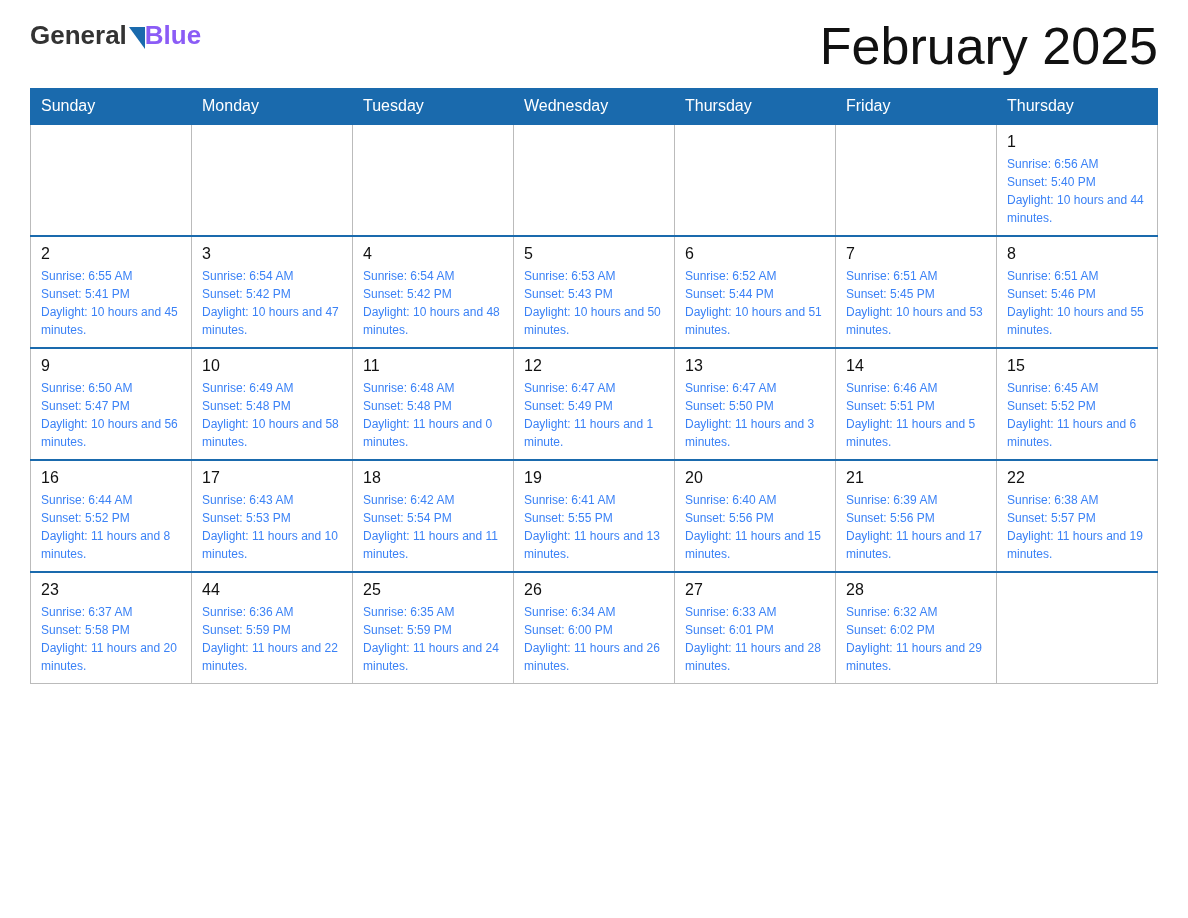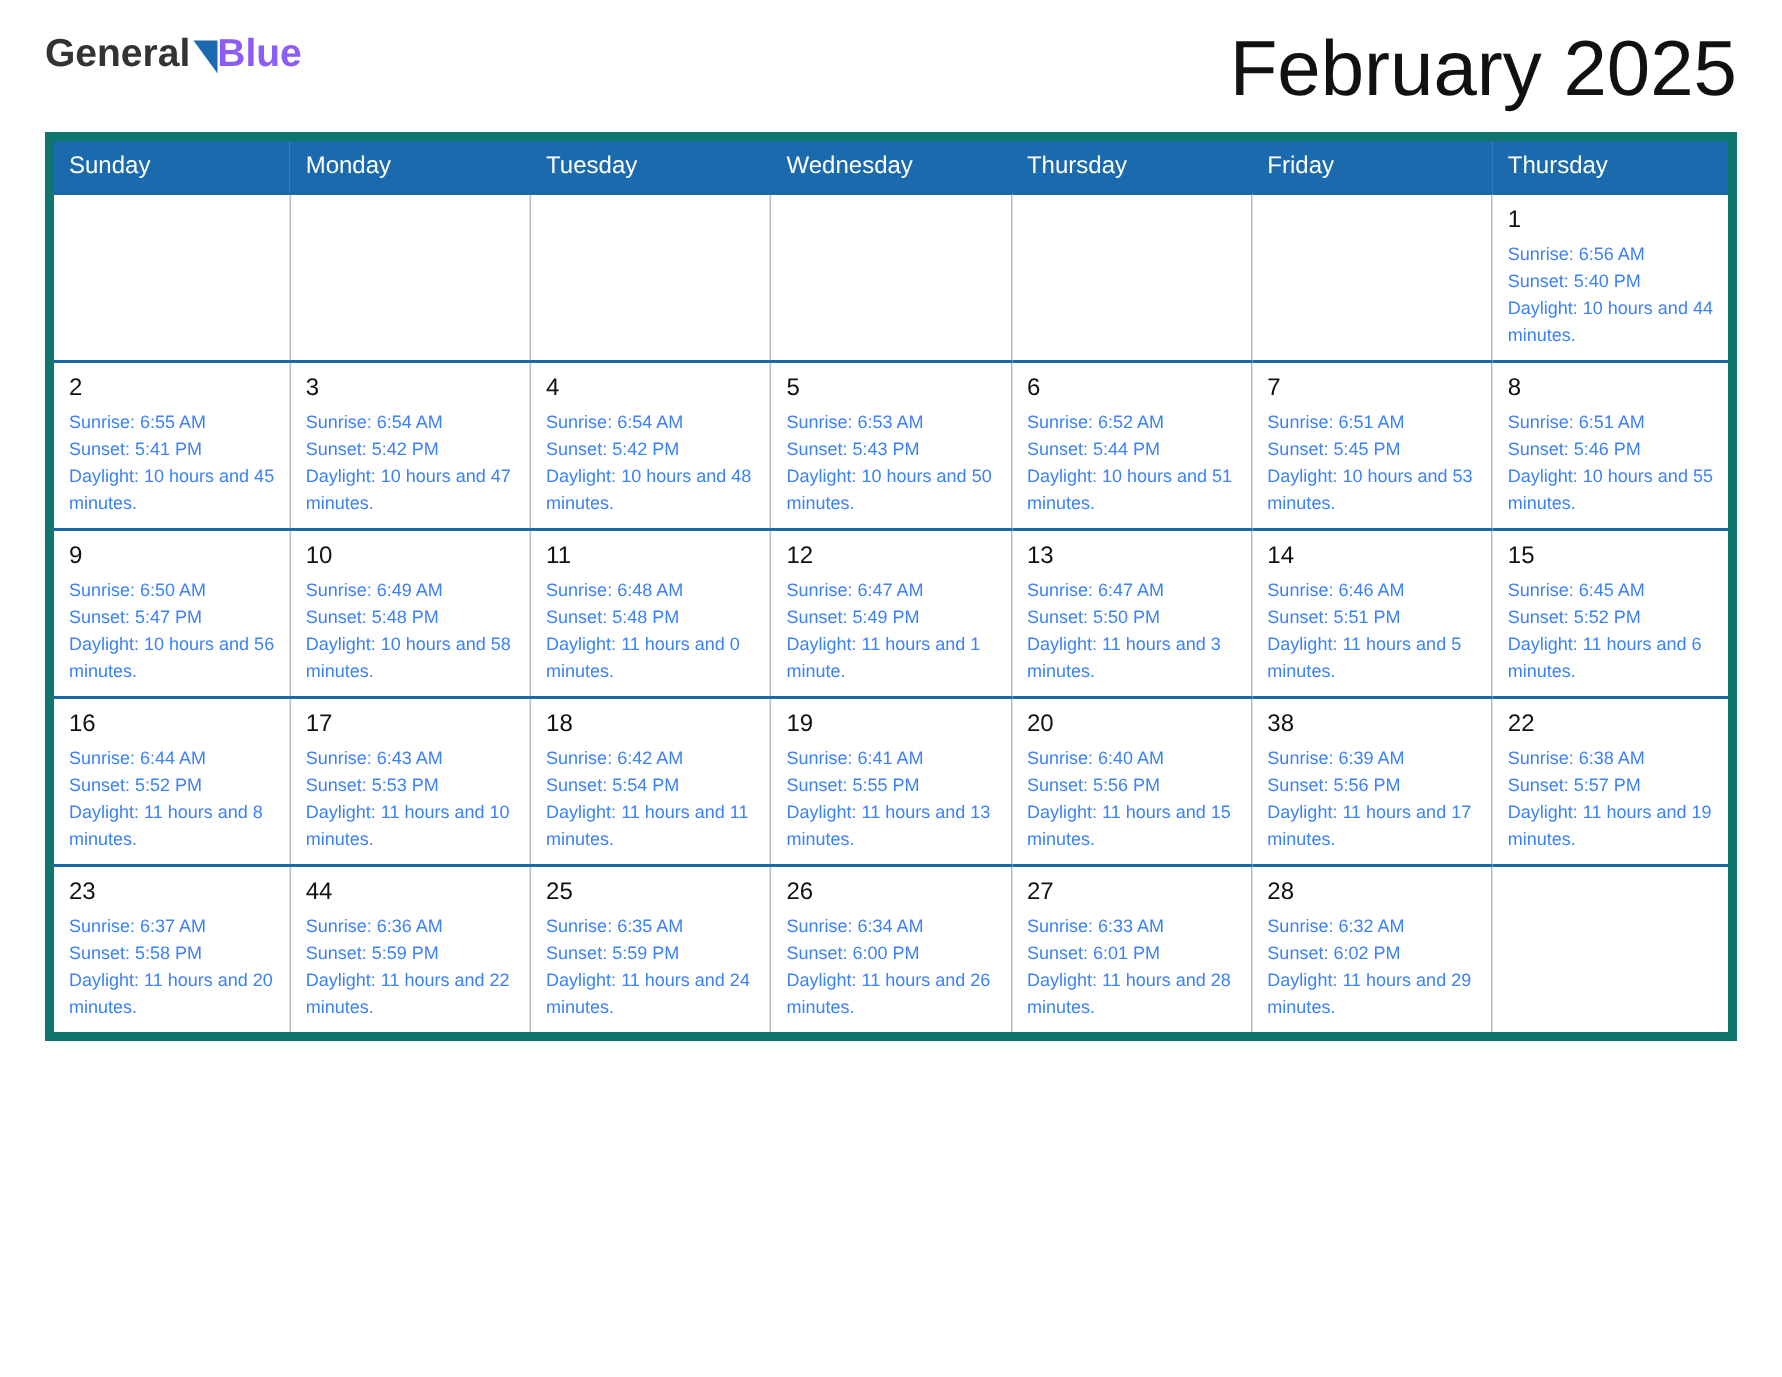--- a/index.html
+++ b/index.html
@@ -59,21 +59,21 @@
       line-height: 1;
     }
     .location-title {
       font-size: 22px;
       color: #333;
       margin-top: 4px;
     }
     .calendar {
       width: 100%;
       border-collapse: collapse;
-      border: 6px solid #0f766e;
+      border: 1px solid #0f766e;
     }
     .calendar th {
       background-color: #1a6aad;
       color: #fff;
       font-size: 16px;
       font-weight: normal;
       padding: 8px 10px;
       text-align: left;
       border: 1px solid #1a6aad;
     }
@@ -224,21 +224,21 @@
         </td>
         <td>
           <span class="day-number">19</span>
           <div class="day-info">Sunrise: 6:41 AM<br>Sunset: 5:55 PM<br>Daylight: 11 hours and 13 minutes.</div>
         </td>
         <td>
           <span class="day-number">20</span>
           <div class="day-info">Sunrise: 6:40 AM<br>Sunset: 5:56 PM<br>Daylight: 11 hours and 15 minutes.</div>
         </td>
         <td>
-          <span class="day-number">38</span>
+          <span class="day-number">21</span>
           <div class="day-info">Sunrise: 6:39 AM<br>Sunset: 5:56 PM<br>Daylight: 11 hours and 17 minutes.</div>
         </td>
         <td>
           <span class="day-number">22</span>
           <div class="day-info">Sunrise: 6:38 AM<br>Sunset: 5:57 PM<br>Daylight: 11 hours and 19 minutes.</div>
         </td>
       </tr>
       <tr class="week-row">
         <td>
           <span class="day-number">23</span>

